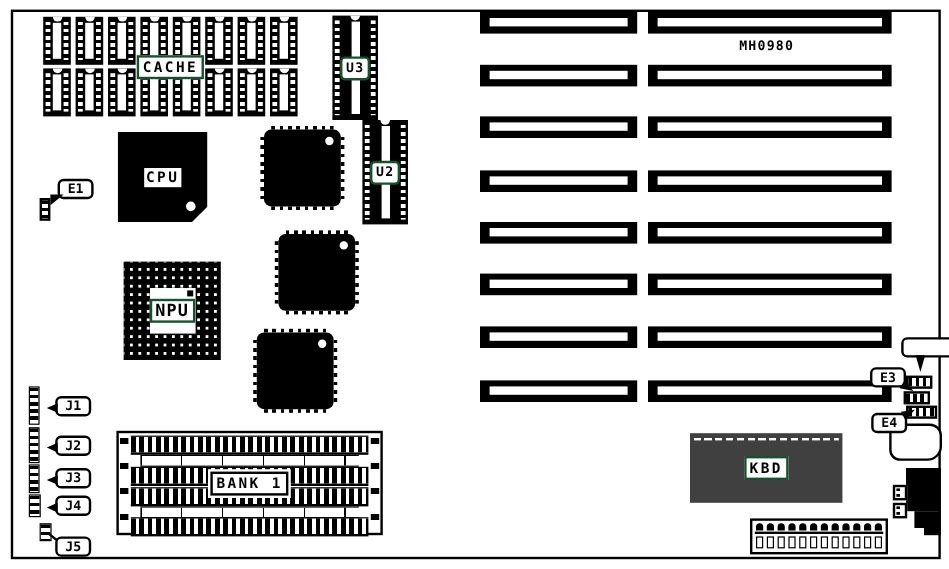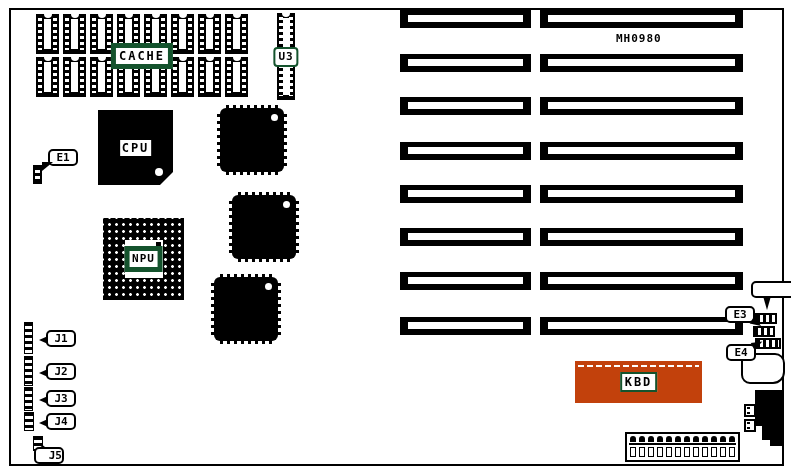--- a/index.html
+++ b/index.html
@@ -16,24 +16,24 @@
       repeating-linear-gradient(#fff 0 3px, rgba(0,0,0,0) 3px 6px),
       linear-gradient(#fff,#fff);
     background-size:4px calc(100% - 8px), 4px calc(100% - 8px), 7px calc(100% - 10px);
     background-position:2px 4px, calc(100% - 2px) 4px, center 5px;
     background-repeat:no-repeat; }
   .dip::after { content:""; position:absolute; top:0; left:50%; transform:translateX(-50%);
     width:8px; height:4px; background:#fff; border-radius:0 0 8px 8px; }
   .cache-grid { left:36px; top:14px; width:212px; height:83px; display:flex; gap:4px; }
   .cache-col { display:flex; flex-direction:column; gap:3px; width:23px; }
   .cache-col .dip { width:23px; height:40px; }
-  .romchip { width:18px; height:87px; }
-
-  
-  .label-box { background:#fff; border:5px solid #14532d; font-weight:bold; font-size:12px;
+  .romchip { width:38px; height:87px; }
+
+  
+  .label-box { background:#fff; border:2px solid #14532d; font-weight:bold; font-size:12px;
     line-height:14px; padding:1px 3px; letter-spacing:2px; white-space:nowrap; }
   .label-center { left:50%; top:50%; transform:translate(-50%,-50%); }
   .big-label { border:2px solid #000; box-shadow:0 0 0 2px #fff; font-size:12px; letter-spacing:2px; }
 
   
   .cpu { left:98px; top:110px; width:75px; height:75px; background:#000;
     clip-path:polygon(0 0,100% 0,100% calc(100% - 13px),calc(100% - 13px) 100%,0 100%); }
   .cpu-dot { right:10px; bottom:9px; width:8px; height:8px; background:#fff; border-radius:50%; }
   .cpu-label { background:#fff; font-weight:bold; font-size:12px; letter-spacing:2px; padding:1px 2px; }
 
@@ -93,21 +93,21 @@
   .bank::before { left:1px; } .bank::after { right:1px; }
   .comb { position:absolute; left:10px; right:10px; height:13px;
     background:repeating-linear-gradient(90deg,#000 0 4px,#fff 4px 7px);
     border-top:1px solid #000; border-bottom:2px solid #000; }
   .bars { position:absolute; left:18px; right:18px; height:8px;
     background:repeating-linear-gradient(90deg,#000 0 1px,#fff 1px 34px);
     border-top:1px solid #000; border-bottom:1px solid #000; }
   .bank-label { left:50%; top:50%; transform:translate(-50%,-50%); z-index:4; }
 
   
-  .kbd { left:575px; top:361px; width:127px; height:42px; background:#c2410c;text-align:right; }
+  .kbd { left:575px; top:361px; width:127px; height:58px; background:#404040;text-align:right; }
   .kbd::before { content:""; position:absolute; left:3px; right:3px; top:4px; height:2px;
     background:repeating-linear-gradient(90deg,#fff 0 6px, rgba(0,0,0,0) 6px 9px); }
 
   
   .pwr { left:625px; top:432px; width:115px; height:30px; border:2px solid #000; background:#fff; }
   .pwr-row1 { position:absolute; left:3px; right:3px; top:2px; height:6px; display:flex; justify-content:space-between; }
   .ppin { width:6px; height:6px; background:#000; border-radius:3px 3px 0 0; }
   .pwr-line { position:absolute; left:2px; right:2px; top:9px; height:2px; background:#000; }
   .pwr-row2 { position:absolute; left:3px; right:3px; top:13px; height:10px; display:flex; justify-content:space-between; }
   .pbox { width:6px; height:10px; border:1px solid #000; box-sizing:border-box; background:#fff; }
@@ -161,36 +161,39 @@
     <div class="cache-col">
         <div class="dip"></div>
         <div class="dip"></div>
       </div>
     <div class="abs label-box label-center">CACHE</div>
   </div>
 
   <div class="abs dip romchip" style="left:277px; top:13px;">
     <div class="abs label-box label-center" style="border-width:2px; border-radius:4px; letter-spacing:1px; font-size:11px;">U3</div>
   </div>
+  <div class="abs dip romchip" style="left:302px; top:13px;">
+    <div class="abs label-box label-center" style="border-width:2px; border-radius:4px; letter-spacing:1px; font-size:11px;">U2</div>
+  </div>
 
   <div class="abs cpu">
     <div class="abs cpu-dot"></div>
     <div class="abs cpu-label label-center">CPU</div>
   </div>
 
   <div class="abs vjump" style="left:33px; top:165px; width:9px; height:19px;"></div>
   <div class="abs callout" style="left:48px; top:149px;">
     <span>E1</span>
     <div class="abs tail-dl"></div>
   </div>
 
   <div class="abs npu">
     <div class="abs npu-inner">
       <div class="abs npu-pin1"></div>
-      <div class="abs label-box label-center" style="letter-spacing:1px; font-size:11px;">NPU</div>
+      <div class="abs label-box label-center" style="letter-spacing:1px; font-size:14px;">NPU</div>
     </div>
   </div>
 
   <div class="abs qfp" style="left:217px; top:105px;">
     <div class="abs qfp-body">
         <div class="abs qfp-dot"></div>
       </div>
   </div>
   <div class="abs qfp" style="left:229px; top:192px;">
     <div class="abs qfp-body">
@@ -236,24 +239,33 @@
   </div>
   <div class="abs callout" style="left:46px; top:390px;">
     <span>J3</span>
     <div class="abs tail-left"></div>
   </div>
   <div class="abs callout" style="left:46px; top:413px;">
     <span>J4</span>
     <div class="abs tail-left"></div>
   </div>
   <div class="abs j5-line"></div>
-  <div class="abs callout" style="left:34px; top:447px;text-align:right;">
+  <div class="abs callout" style="left:46px; top:447px;">
     <span>J5</span>
   </div>
 
+  <div class="abs bank" style="left:97px; top:359px; width:222px; height:87px;">
+    <div class="comb" style="top:2px;"></div>
+    <div class="bars" style="top:18px;"></div>
+    <div class="comb" style="top:28px;"></div>
+    <div class="comb" style="top:45px;"></div>
+    <div class="bars" style="top:61px;"></div>
+    <div class="comb" style="top:70px;"></div>
+    <div class="abs label-box big-label bank-label">BANK 1</div>
+  </div>
 
 
   <div class="abs kbd">
     <div class="abs label-box label-center" style="border-width:2px;">KBD</div>
   </div>
 
   <div class="abs hjump" style="left:755px; top:313px; width:22px; height:11px;"></div>
   <div class="abs hjump" style="left:753px; top:326px; width:22px; height:11px;"></div>
   <div class="abs hjump" style="left:755px; top:338px; width:26px; height:11px;"></div>
 

